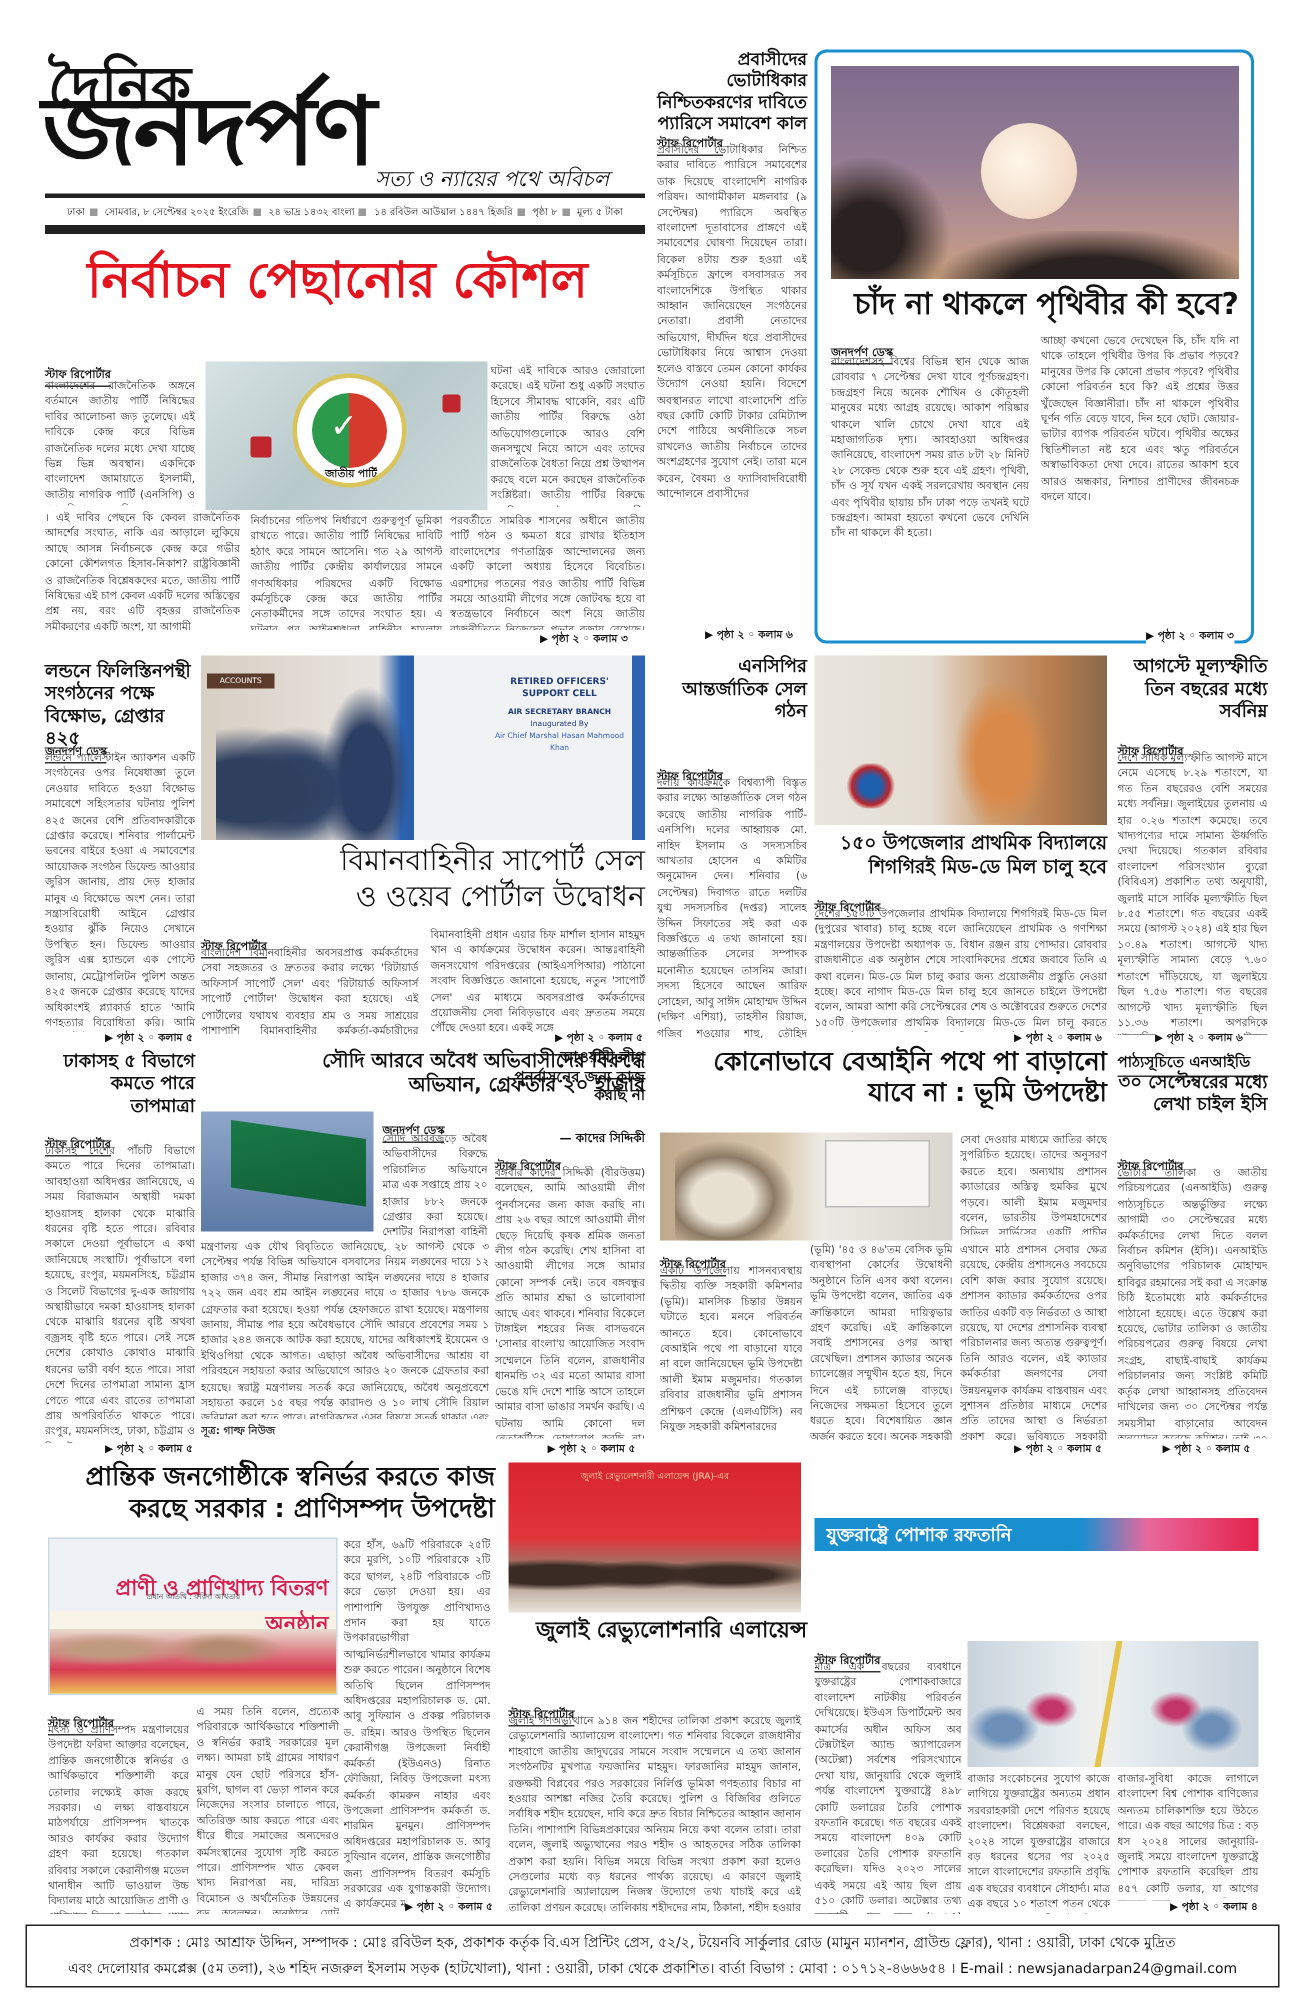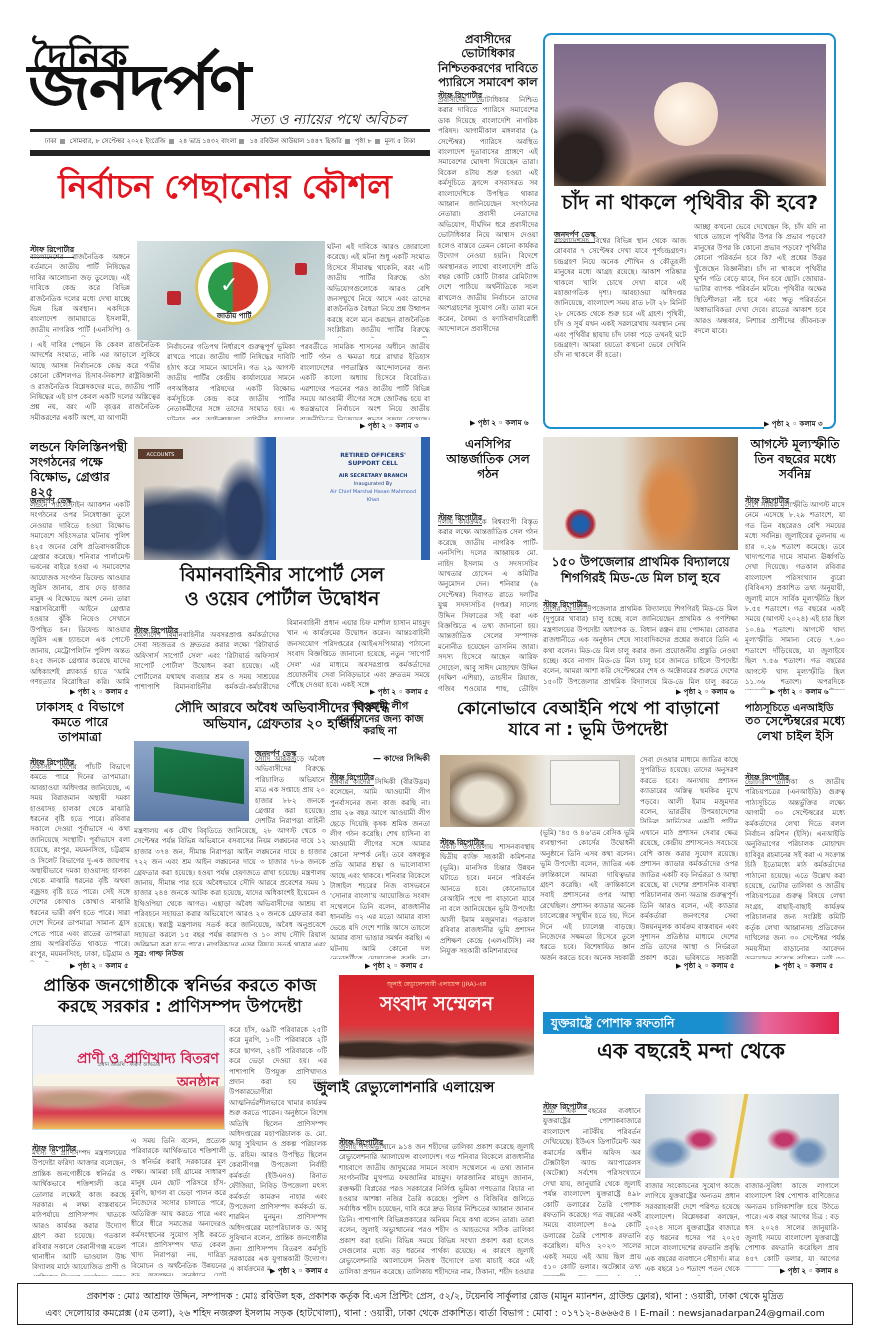--- a/index.html
+++ b/index.html
@@ -1,21 +1,21 @@
 <!DOCTYPE html>
 <html><head>
 <meta charset="utf-8">
 <style>
 *{box-sizing:border-box;margin:0;padding:0}
 body{width:870px;height:1337px;background:#fff;font-family:"DejaVu Sans",sans-serif;color:#111;position:relative;overflow:hidden}
 .abs{position:absolute}
 .body-text{font-size:7px;line-height:10.4px;color:#333;text-align:justify;overflow:hidden}
 .byline{font-size:7.5px;font-weight:bold;color:#111;border-bottom:1px solid #333;display:inline-block;padding-bottom:1px;margin-bottom:3px}
 .cont{font-size:7px;font-weight:bold;color:#111}
-.hl{font-family:"DejaVu Sans",sans-serif;color:#111;text-align:center;line-height:1.25}
+.hl{font-family:"DejaVu Sans",sans-serif;color:#111;text-align:right;line-height:1.25}
 .img{position:absolute;overflow:hidden}
 .rule{position:absolute;background:#222}
 
 .mast-small{font-size:38px;font-weight:bold;left:32px;top:28px}
 .mast-big{left:28px;top:56px;font-size:70px;font-weight:900;letter-spacing:-2px;line-height:70px;transform:scaleY(0.9);transform-origin:left top}
 .tagline{right:440px;top:112px;font-size:16px;font-style:italic}
 .dateline{left:30px;top:136px;width:400px;font-size:6.5px;text-align:center;color:#222}
 .sq{display:inline-block;width:5px;height:5px;background:#999;margin:0 3px;vertical-align:middle}
 .lead-hl{left:20px;top:165px;width:410px;font-size:33px;color:#e3141e;font-weight:bold;line-height:44px;text-align:center}
 
@@ -90,21 +90,21 @@
   <div style="position:absolute;left:4px;top:12px;width:45px;height:10px;background:#5a3b2c;color:#fff;font-size:5px;line-height:10px;text-align:center">ACCOUNTS</div>
   <div style="position:absolute;left:10px;top:40px;width:100px;height:83px;background:radial-gradient(ellipse at 20% 60%,#2f3f5e 30%,transparent 60%),radial-gradient(ellipse at 55% 60%,#33476b 30%,transparent 60%)"></div>
   <div style="position:absolute;left:80px;top:20px;width:60px;height:103px;background:radial-gradient(ellipse at 50% 60%,#2c3e63 40%,transparent 70%)"></div>
   <div style="position:absolute;left:190px;top:8px;width:98px;height:82px;font-size:5px;color:#1f3d78;text-align:center;line-height:8px;padding-top:6px">
     <div style="font-weight:bold;font-size:6px">RETIRED OFFICERS' SUPPORT CELL</div>
     <div style="font-weight:bold;margin-top:4px">AIR SECRETARY BRANCH</div>
     <div>Inaugurated By</div>
     <div style="color:#3a66b8">Air Chief Marshal Hasan Mahmood Khan</div>
   </div>
 </div>
-<div class="abs hl" style="left:134px;top:563px;width:296px;font-size:19px;font-weight:bold">
+<div class="abs hl" style="left:134px;top:563px;width:296px;font-size:19px;font-weight:normal">
   <div>বিমানবাহিনীর সাপোর্ট সেল</div>
   <div>ও ওয়েব পোর্টাল উদ্বোধন</div>
 </div>
 <div class="abs" style="left:134px;top:618px"><span class="byline">স্টাফ রিপোর্টার</span></div>
 <div class="abs body-text" style="left:134px;top:630px;width:145px;height:60px">বাংলাদেশ বিমানবাহিনীর অবসরপ্রাপ্ত কর্মকর্তাদের সেবা সহজতর ও দ্রুততর করার লক্ষ্যে 'রিটায়ার্ড অফিসার্স সাপোর্ট সেল' এবং 'রিটায়ার্ড অফিসার্স সাপোর্ট পোর্টাল' উদ্বোধন করা হয়েছে। এই পোর্টালের যথাযথ ব্যবহার শ্রম ও সময় সাশ্রয়ের পাশাপাশি বিমানবাহিনীর কর্মকর্তা-কর্মচারীদের মনোবল বৃদ্ধিতেও ভূমিকা রাখবে বলে মনে করছেন সংশ্লিষ্টরা।</div>
 <div class="abs body-text" style="left:287px;top:618px;width:143px;height:70px">বিমানবাহিনী প্রধান এয়ার চিফ মার্শাল হাসান মাহমুদ খান এ কার্যক্রমের উদ্বোধন করেন। আন্তঃবাহিনী জনসংযোগ পরিদপ্তরের (আইএসপিআর) পাঠানো সংবাদ বিজ্ঞপ্তিতে জানানো হয়েছে, নতুন 'সাপোর্ট সেল' এর মাধ্যমে অবসরপ্রাপ্ত কর্মকর্তাদের প্রয়োজনীয় সেবা নিবিড়ভাবে এবং দ্রুততম সময়ে পৌঁছে দেওয়া হবে। একই সঙ্গে</div>
 <div class="abs cont" style="left:370px;top:686px;background:#fff">▶ পৃষ্ঠা ২ ◦ কলাম ৫</div>
 
 <div class="abs hl" style="left:438px;top:437px;width:100px;font-size:12px;font-weight:bold">এনসিপির আন্তর্জাতিক সেল গঠন</div>
 <div class="abs" style="left:438px;top:505px"><span class="byline">স্টাফ রিপোর্টার</span></div>
@@ -182,32 +182,30 @@
   <div style="position:absolute;left:0;top:60px;width:193px;height:45px;background:radial-gradient(ellipse at 20% 30%,#c09a80 10%,transparent 25%),radial-gradient(ellipse at 60% 30%,#b48b70 10%,transparent 25%),linear-gradient(180deg,#e7dccf 0%,#d63b52 60%,#f1d05a 100%)"></div>
 </div>
 <div class="abs body-text" style="left:229px;top:1025px;width:98px;height:250px">করে হাঁস, ৬৯টি পরিবারকে ২৫টি করে মুরগি, ১০টি পরিবারকে ২টি করে ছাগল, ২৪টি পরিবারকে ৩টি করে ভেড়া দেওয়া হয়। এর পাশাপাশি উপযুক্ত প্রাণিখাদ্যও প্রদান করা হয় যাতে উপকারভোগীরা আত্মনির্ভরশীলভাবে খামার কার্যক্রম শুরু করতে পারেন। অনুষ্ঠানে বিশেষ অতিথি ছিলেন প্রাণিসম্পদ অধিদপ্তরের মহাপরিচালক ড. মো. আবু সুফিয়ান ও প্রকল্প পরিচালক ড. রহিম। আরও উপস্থিত ছিলেন কেরানীগঞ্জ উপজেলা নির্বাহী কর্মকর্তা (ইউএনও) রিনাত ফৌজিয়া, নিবিড় উপজেলা মৎস্য কর্মকর্তা কামরুন নাহার এবং উপজেলা প্রাণিসম্পদ কর্মকর্তা ড. শারমিন মুনমুন। প্রাণিসম্পদ অধিদপ্তরের মহাপরিচালক ড. আবু সুফিয়ান বলেন, প্রান্তিক জনগোষ্ঠীর জন্য প্রাণিসম্পদ বিতরণ কর্মসূচি সরকারের এক যুগান্তকারী উদ্যোগ। এ কার্যক্রমের মাধ্যমে খাদ্য নিরাপত্তা নিশ্চিত হবে, পুষ্টির চাহিদা পূরণ হবে এবং একই সঙ্গে জীবনযাত্রার মান উন্নত হবে। উপজেলা</div>
 <div class="abs" style="left:32px;top:1136px"><span class="byline">স্টাফ রিপোর্টার</span></div>
 <div class="abs body-text" style="left:32px;top:1148px;width:94px;height:128px">মৎস্য ও প্রাণিসম্পদ মন্ত্রণালয়ের উপদেষ্টা ফরিদা আক্তার বলেছেন, প্রান্তিক জনগোষ্ঠীকে স্বনির্ভর ও আর্থিকভাবে শক্তিশালী করে তোলার লক্ষ্যেই কাজ করছে সরকার। এ লক্ষ্য বাস্তবায়নে মাঠপর্যায়ে প্রাণিসম্পদ খাতকে আরও কার্যকর করার উদ্যোগ গ্রহণ করা হয়েছে। গতকাল রবিবার সকালে কেরানীগঞ্জ মডেল থানাধীন আটি ভাওয়াল উচ্চ বিদ্যালয় মাঠে আয়োজিত প্রাণী ও প্রাণিখাদ্য বিতরণ অনুষ্ঠানে প্রধান অতিথির বক্তব্যে তিনি এ কথা বলেন।</div>
 <div class="abs body-text" style="left:131px;top:1136px;width:95px;height:140px">এ সময় তিনি বলেন, প্রত্যেক পরিবারকে আর্থিকভাবে শক্তিশালী ও স্বনির্ভর করাই সরকারের মূল লক্ষ্য। আমরা চাই গ্রামের সাধারণ মানুষ যেন ছোট পরিসরে হাঁস-মুরগি, ছাগল বা ভেড়া পালন করে নিজেদের সংসার চালাতে পারে, অতিরিক্ত আয় করতে পারে এবং ধীরে ধীরে সমাজের অন্যদেরও কর্মসংস্থানের সুযোগ সৃষ্টি করতে পারে। প্রাণিসম্পদ খাত কেবল খাদ্য নিরাপত্তা নয়, দারিদ্র্য বিমোচন ও অর্থনৈতিক উন্নয়নের বড় অবলম্বন। অনুষ্ঠানে মোট ২১৭টি পরিবারের মাঝে প্রাণিসম্পদ বিতরণ করা হয়। এর মধ্যে ৬৪টি পরিবারকে ২১টি</div>
 <div class="abs cont" style="left:270px;top:1265px;background:#fff">▶ পৃষ্ঠা ২ ◦ কলাম ৫</div>
 
 <div class="img" style="left:339px;top:975px;width:195px;height:100px;background:linear-gradient(180deg,#d8252e 0%,#e0343b 50%,#9a7a6a 70%,#e9e4dc 100%)">
   <div style="position:absolute;left:4px;top:4px;width:187px;font-size:6px;color:#ffd9a8;text-align:center">জুলাই রেভ্যুলেশনারী এলায়েন্স (JRA)-এর</div>
-  <div style="position:absolute;left:4px;top:14px;width:187px;font-size:19px;color:#fff;font-weight:bold;text-align:center">সংবাদ সম্মেলন</div>
   <div style="position:absolute;left:0;top:50px;width:195px;height:50px;background:radial-gradient(ellipse at 15% 50%,#3b2b25 18%,transparent 30%),radial-gradient(ellipse at 45% 50%,#3b2b25 15%,transparent 28%),radial-gradient(ellipse at 75% 50%,#3b2b25 15%,transparent 28%)"></div>
 </div>
 <div class="abs hl" style="left:270px;top:1078px;width:268px;font-size:14.5px;font-weight:bold">
   <div>জুলাই রেভ্যুলোশনারি এলায়েন্স</div>
 </div>
 <div class="abs" style="left:339px;top:1130px"><span class="byline">স্টাফ রিপোর্টার</span></div>
 <div class="abs body-text" style="left:339px;top:1142px;width:195px;height:134px">জুলাই গণঅভ্যুত্থানে ৯১৪ জন শহীদের তালিকা প্রকাশ করেছে জুলাই রেভ্যুলেশনারি অ্যালায়েন্স বাংলাদেশ। গত শনিবার বিকেলে রাজধানীর শাহবাগে জাতীয় জাদুঘরের সামনে সংবাদ সম্মেলনে এ তথ্য জানান সংগঠনটির মুখপাত্র ফয়জানির মাহমুদ। ফারজানির মাহমুদ জানান, রক্তক্ষয়ী বিপ্লবের পরও সরকারের নির্লিপ্ত ভূমিকা গণহত্যার বিচার না হওয়ার আশঙ্কা নজির তৈরি করেছে। পুলিশ ও বিজিবির গুলিতে সর্বাধিক শহীদ হয়েছেন, দাবি করে দ্রুত বিচার নিশ্চিতের আহ্বান জানান তিনি। পাশাপাশি বিভিন্নপ্রকারের অনিয়ম নিয়ে কথা বলেন তারা। তারা বলেন, জুলাই অভ্যুত্থানের পরও শহীদ ও আহতদের সঠিক তালিকা প্রকাশ করা হয়নি। বিভিন্ন সময়ে বিভিন্ন সংখ্যা প্রকাশ করা হলেও সেগুলোর মধ্যে বড় ধরনের পার্থক্য রয়েছে। এ কারণে জুলাই রেভ্যুলেশনারি অ্যালায়েন্স নিজস্ব উদ্যোগে তথ্য যাচাই করে এই তালিকা প্রণয়ন করেছে। তালিকায় শহীদদের নাম, ঠিকানা, শহীদ হওয়ার তারিখ ও স্থান উল্লেখ রয়েছে। শহীদ পরিবারগুলোর সঙ্গে যোগাযোগ করে এই তালিকা চূড়ান্ত করা হয়েছে।</div>
 
 <div class="abs section-tag"><span>যুক্তরাষ্ট্রে পোশাক রফতানি</span></div>
 <div class="abs hl" style="left:543px;top:1038px;width:296px;font-size:21px;font-weight:bold">
-  <div>এক বছরেই মন্দা থেকে</div>
 </div>
 <div class="abs" style="left:543px;top:1094px"><span class="byline">স্টাফ রিপোর্টার</span></div>
 <div class="abs body-text" style="left:543px;top:1106px;width:98px;height:170px">মাত্র এক বছরের ব্যবধানে যুক্তরাষ্ট্রের পোশাকবাজারে বাংলাদেশ নাটকীয় পরিবর্তন দেখিয়েছে। ইউএস ডিপার্টমেন্ট অব কমার্সের অধীন অফিস অব টেক্সটাইল অ্যান্ড অ্যাপারেলস (অটেক্সা) সর্বশেষ পরিসংখ্যানে দেখা যায়, জানুয়ারি থেকে জুলাই পর্যন্ত বাংলাদেশ যুক্তরাষ্ট্রে ৪৯৮ কোটি ডলারের তৈরি পোশাক রফতানি করেছে। গত বছরের একই সময়ে বাংলাদেশ ৪০৯ কোটি ডলারের তৈরি পোশাক রফতানি করেছিল। যদিও ২০২৩ সালের একই সময়ে এই আয় ছিল প্রায় ৫১০ কোটি ডলার। অটেক্সার তথ্য অনুযায়ী, গত বছর (২০২৪) জানুয়ারি-জুলাই সময়ে এই বাজারে দেশের রফতানি কমেছিল ১৫ শতাংশের বেশি। অথচ চলতি বছরে (২০২৫) একই সময়ে রফতানি বেড়েছে ২১ দশমিক ৬৬ শতাংশ। এই রফতানির অঙ্কই নয়, পরিমাণ ও প্রবৃদ্ধির অনুপাত দিক থেকেই বাংলাদেশ নজরকাড়া সাফল্য দেখিয়েছে। ফলে চীনের</div>
 <div class="img" style="left:645px;top:1094px;width:194px;height:84px;background:linear-gradient(90deg,#c9d3dc 0%,#e6ecef 35%,#f0f0ec 45%,#e6ecef 55%,#c9d3dc 100%)">
   <div style="position:absolute;left:0;top:20px;width:80px;height:64px;background:radial-gradient(ellipse at 30% 60%,#6d8fb8 15%,transparent 30%),radial-gradient(ellipse at 70% 40%,#c2366a 10%,transparent 22%)"></div>
   <div style="position:absolute;left:115px;top:20px;width:80px;height:64px;background:radial-gradient(ellipse at 60% 60%,#6d8fb8 15%,transparent 30%),radial-gradient(ellipse at 30% 40%,#c2366a 10%,transparent 22%)"></div>
   <div style="position:absolute;left:92px;top:0;width:4px;height:84px;background:#e6c34a;transform:skewX(-10deg)"></div>
 </div>
 <div class="abs body-text" style="left:645px;top:1181px;width:95px;height:95px">বাজার সংকোচনের সুযোগ কাজে লাগিয়ে যুক্তরাষ্ট্রের অন্যতম প্রধান সরবরাহকারী দেশে পরিণত হয়েছে বাংলাদেশ। বিশ্লেষকরা বলছেন, ২০২৪ সালে যুক্তরাষ্ট্রের বাজারে বড় ধরনের ধসের পর ২০২৫ সালে বাংলাদেশের রফতানি প্রবৃদ্ধি এক বছরের ব্যবধানে সৌহার্দ্য। মাত্র এক বছরে ১০ শতাংশ পতন থেকে ২১ শতাংশ প্রবৃদ্ধিতেই উত্থান প্রমাণ করছে যে সঠিক কৌশল, উৎপাদন দক্ষতা এবং</div>
 <div class="abs body-text" style="left:745px;top:1181px;width:94px;height:86px">বাজার-সুবিধা কাজে লাগালে বাংলাদেশ বিশ্ব পোশাক বাণিজ্যের অন্যতম চালিকাশক্তি হয়ে উঠতে পারে। এক বছর আগের চিত্র : বড় ধস ২০২৪ সালের জানুয়ারি-জুলাই সময়ে বাংলাদেশ যুক্তরাষ্ট্রে পোশাক রফতানি করেছিল প্রায় ৪৫৭ কোটি ডলার, যা আগের বছরের তুলনায় ১০ দশমিক ২৭ শতাংশ কম। ইউএস ডিপার্টমেন্ট অব কমার্সের অধীন</div>

